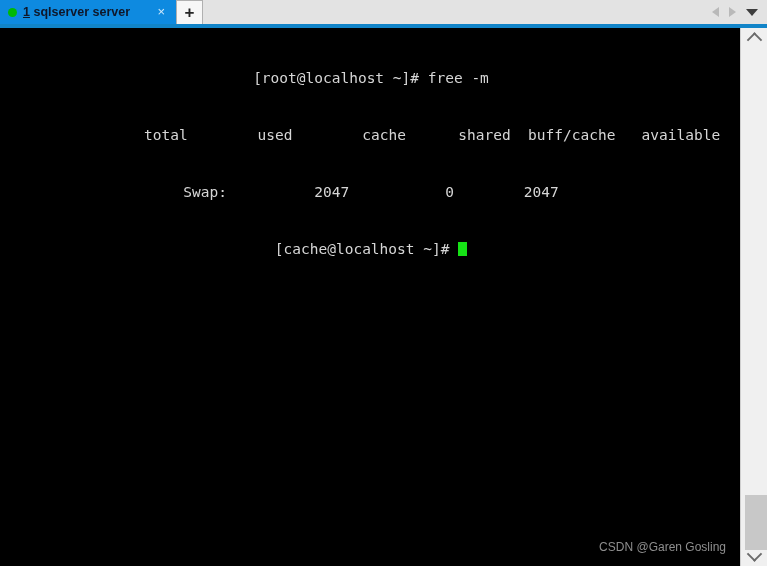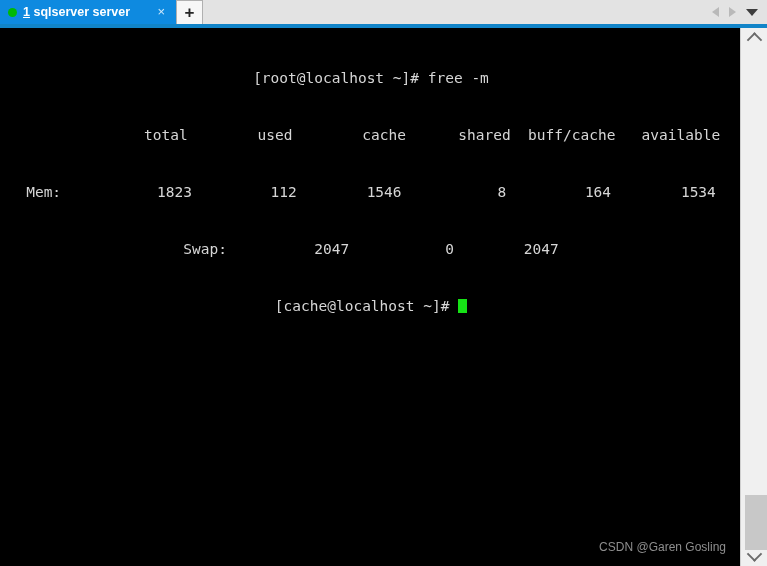--- a/index.html
+++ b/index.html
@@ -54,21 +54,21 @@
   }
   .tab-dot {
     width: 9px;
     height: 9px;
     border-radius: 50%;
     background: #00b906;
     flex: 0 0 auto;
     margin-right: 6px;
   }
   .tab-label {
-    color: #ffffff;
+    color: #0f172a;
     font-size: 12.5px;
     font-weight: bold;
     white-space: nowrap;
     letter-spacing: 0px;
     line-height: 24px;
   }
   .tab-index {
     text-decoration: underline;
   }
   .tab-close {
@@ -231,21 +231,20 @@
       <span class="nav-chevron"></span>
     </div>
 
   </div>
   <div class="tabbar-underline"></div>
 
   <div class="terminal">
     <div class="term-lines">
       <div class="term-line">[root@localhost ~]# free -m</div>
       <div class="term-line">              total        used        cache      shared  buff/cache   available</div>
-      <div class="term-line">Mem:           1823         112        1546           8         164        1534</div>
       <div class="term-line">Swap:          2047           0        2047</div>
       <div class="term-line"><span>[cache@localhost ~]# </span><span class="cursor-block"></span></div>
     </div>
 
     <div class="watermark">CSDN @Garen Gosling</div>
   </div>
 
   <div class="scrollbar">
     <div class="sb-btn up">
       <span class="chev up"></span>

